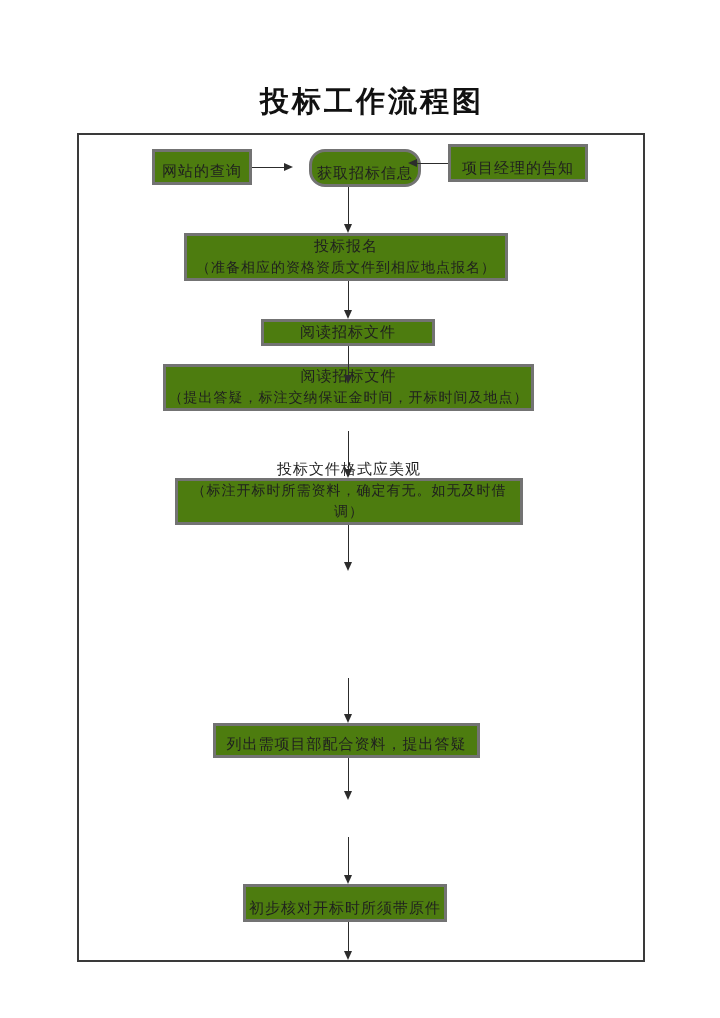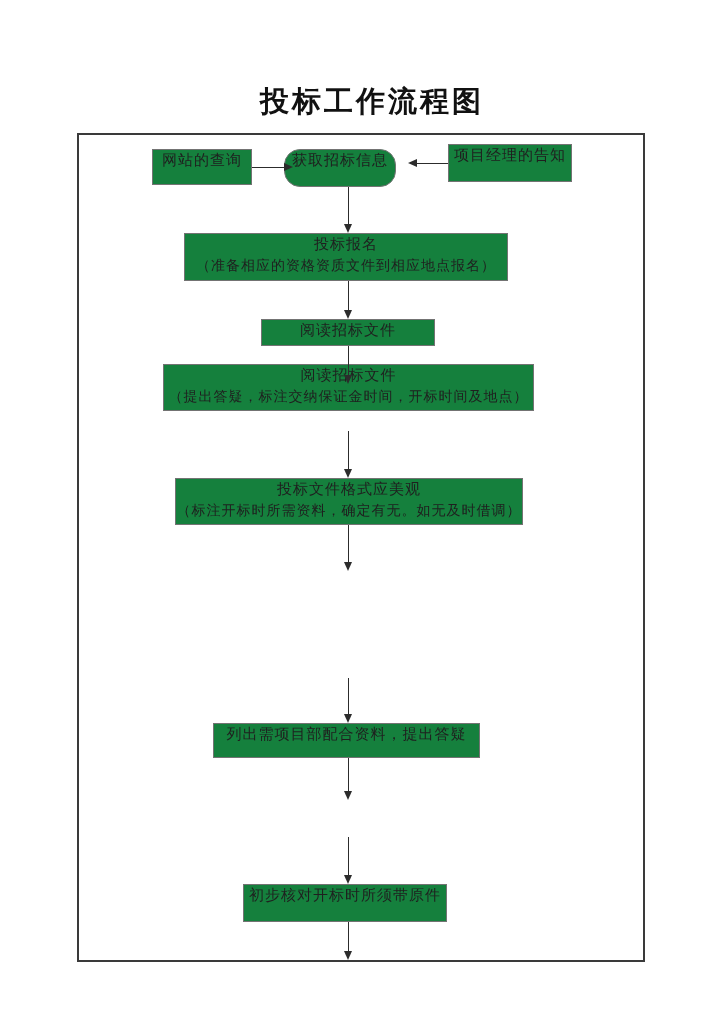--- a/index.html
+++ b/index.html
@@ -29,25 +29,25 @@
     position: absolute;
     left: 77px;
     top: 133px;
     width: 568px;
     height: 829px;
     border: 2px solid #3a3a3a;
     background: transparent;
   }
   .box {
     position: absolute;
-    border: 1px solid #737373;
-    background: #15803d;
+    border: 3px solid #737373;
+    background: #4d7c0f;
     display: flex;
     flex-direction: column;
-    justify-content: flex-start;
+    justify-content: flex-end;
     align-items: center;
     font-size: 15px;
     letter-spacing: 1px;
     line-height: 21px;
     text-align: center;
     color: #1f1f1f;
   }
   .box .box-note { font-size: 14px; }
   .box-list {
     align-items: flex-start;
@@ -103,25 +103,25 @@
 <div class="page">
 
   <div class="title">投标工作流程图</div>
 
   <div class="frame"></div>
 
   <div class="box" style="left:152px; top:149px; width:100px; height:36px;">
     <div class="box-label">网站的查询</div>
   </div>
 
-  <div class="box" style="left:284px; top:149px; width:112px; height:38px;border-radius:16px;">
+  <div class="box" style="left:309px; top:149px; width:112px; height:38px;border-radius:16px;">
     <div class="box-label">获取招标信息</div>
   </div>
 
-  <div class="box" style="left:448px; top:144px; width:124px; height:38px;">
+  <div class="box" style="left:448px; top:144px; width:140px; height:38px;">
     <div class="box-label">项目经理的告知</div>
   </div>
 
   <div class="arrow-h right" style="left:252px; top:167px; width:32px;"></div>
   <div class="arrow-h left" style="left:417px; top:163px; width:31px;"></div>
 
   <div class="box" style="left:184px; top:233px; width:324px; height:48px;">
     <div class="box-label">投标报名</div>
     <div class="box-note">（准备相应的资格资质文件到相应地点报名）</div>
   </div>

